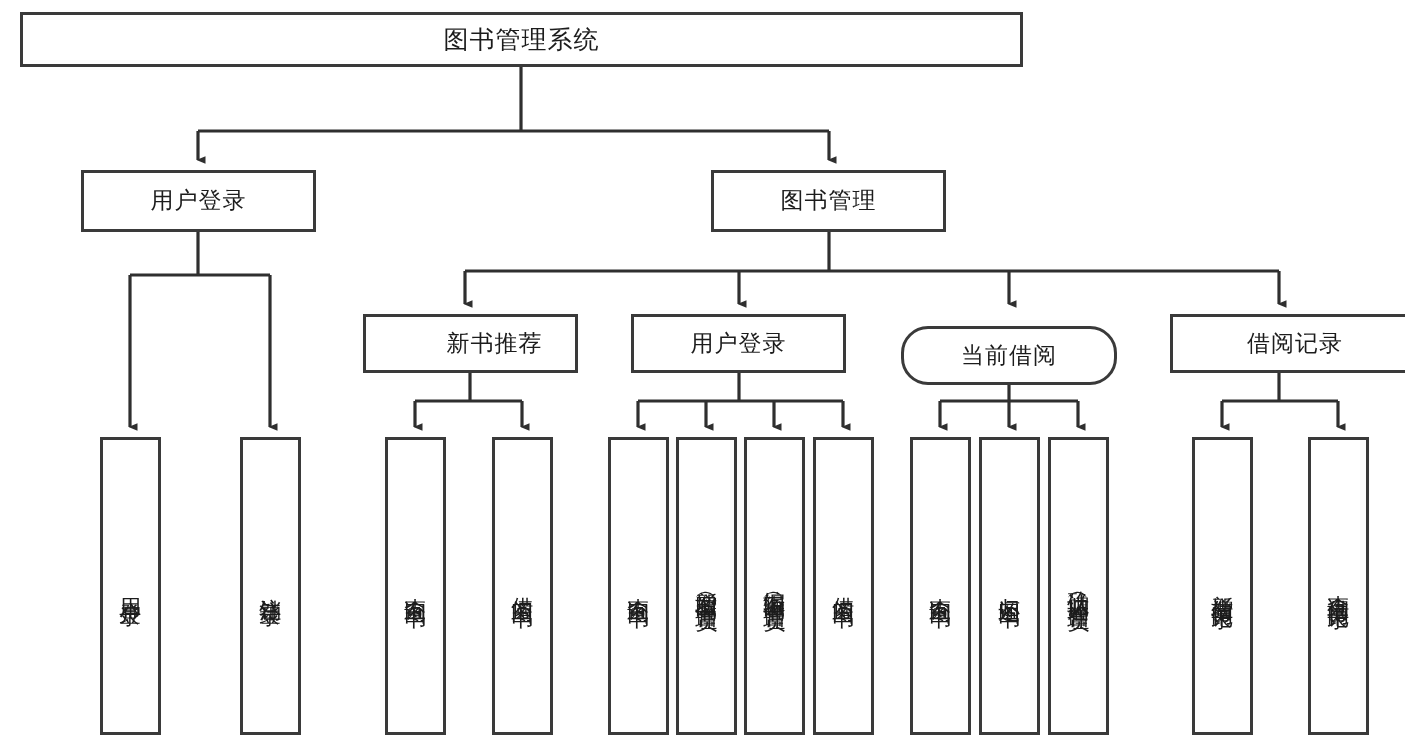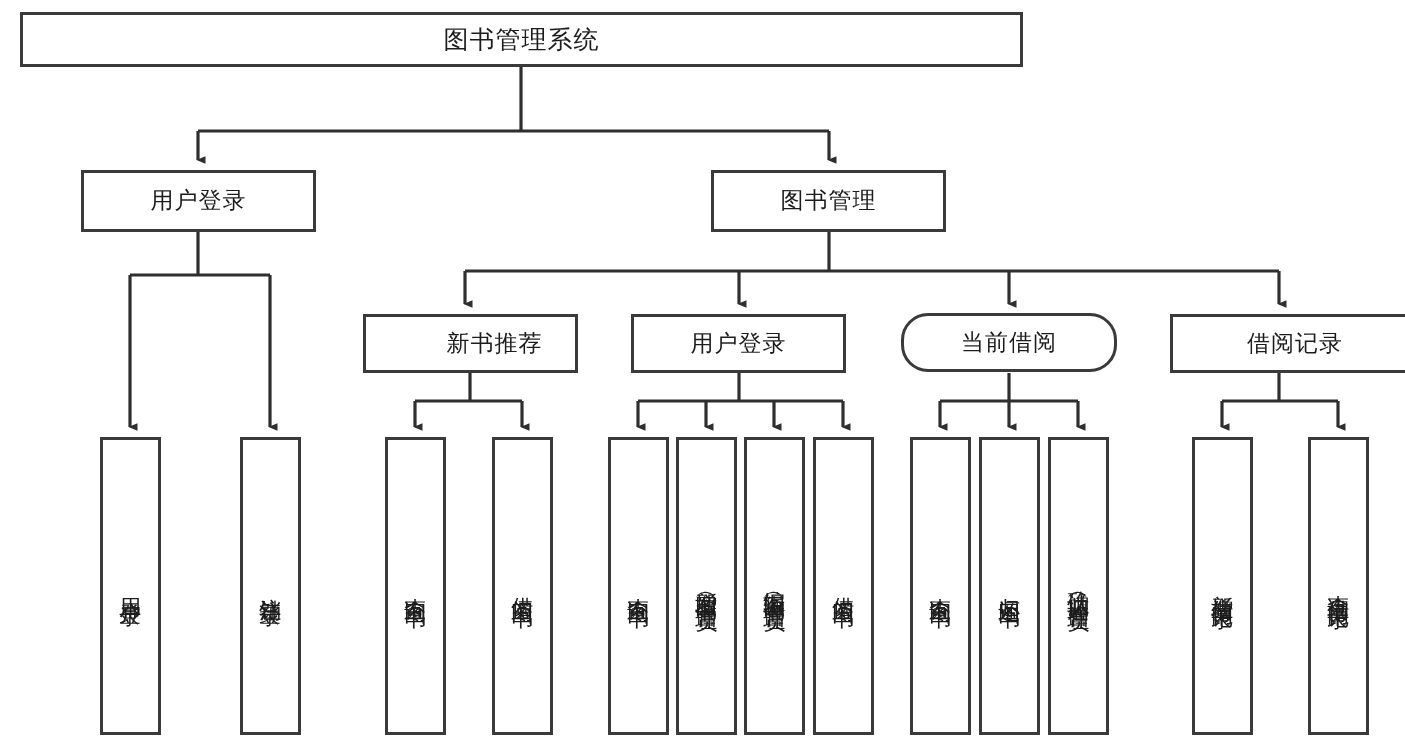--- a/index.html
+++ b/index.html
@@ -134,21 +134,21 @@
   <div class="node h-node" style="left:711px; top:170px; width:235px; height:62px;">
     <span>图书管理</span>
   </div>
 
   <div class="node h-node" style="left:363px; top:314px; width:215px; height:59px;padding-left:48px;">
     <span>新书推荐</span>
   </div>
   <div class="node h-node" style="left:631px; top:314px; width:215px; height:59px;">
     <span>用户登录</span>
   </div>
-  <div class="node h-node" style="left:901px; top:313px; width:216px; height:59px;border-radius:27px;">
+  <div class="node h-node" style="left:901px; top:326px; width:216px; height:59px;border-radius:27px;">
     <span>当前借阅</span>
   </div>
   <div class="node h-node" style="left:1170px; top:314px; width:250px; height:59px;">
     <span>借阅记录</span>
   </div>
 
   <div class="node v-node" style="left:100px; top:437px; width:61px; height:298px;">
     <span class="vtext">用户登录</span>
   </div>
   <div class="node v-node" style="left:240px; top:437px; width:61px; height:298px;">

